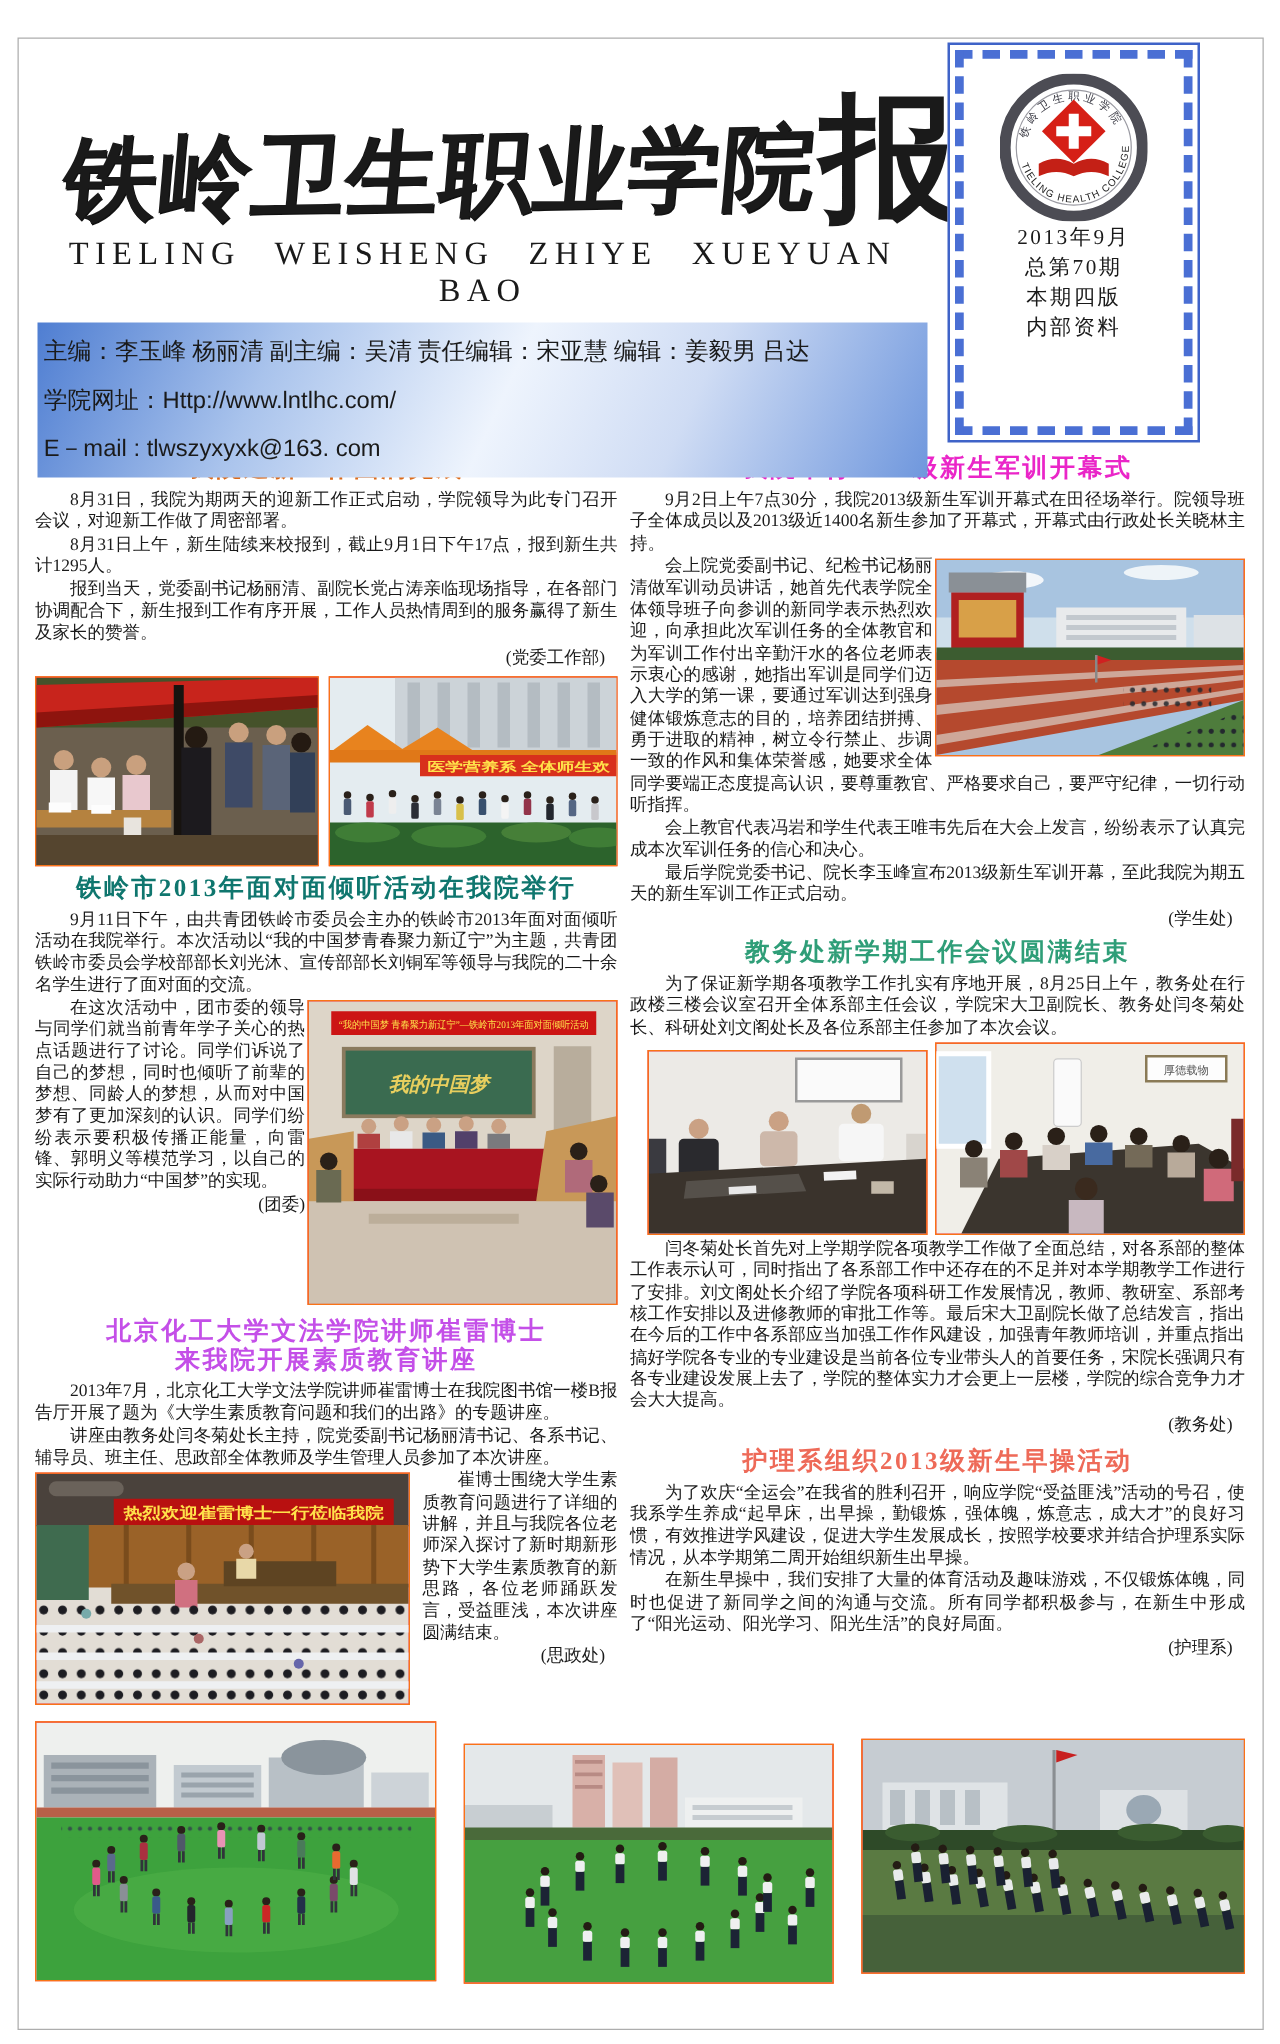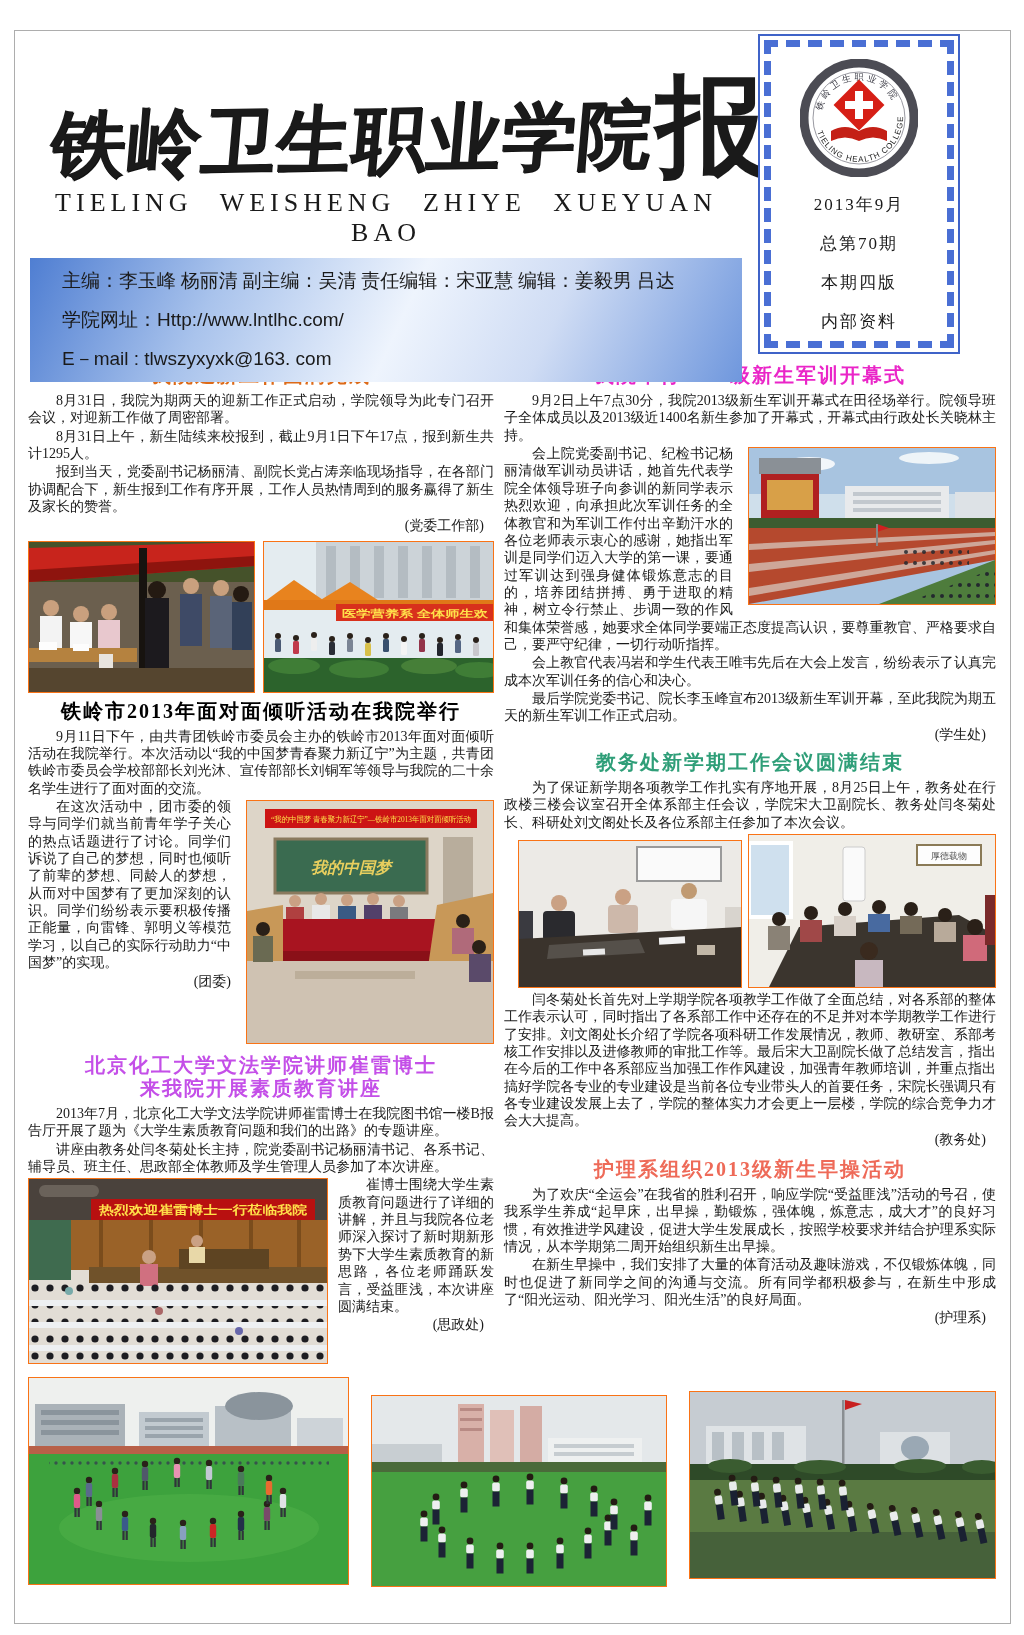--- a/index.html
+++ b/index.html
@@ -9,45 +9,45 @@
   .content{position:absolute;left:28px;top:34px;width:968px;}
 
   
   .mast{position:relative;height:322px;}
   .mast-left{position:absolute;left:2px;top:4px;width:712px;}
   .calli-row{display:flex;align-items:flex-end;height:138px;padding-left:22px;white-space:nowrap;}
   .calli{font-family:"DejaVu Serif",serif;font-weight:bold;font-size:74px;letter-spacing:1px;
          line-height:1;transform:skewX(-6deg) rotate(-1deg);text-shadow:1px 1px 0 #111;}
   .bao{font-family:"DejaVu Serif",serif;font-weight:900;font-size:110px;line-height:.92;margin-left:4px;}
   .pinyin{text-align:center;font-size:26px;letter-spacing:5px;word-spacing:16px;margin-top:12px;}
-  .infobox{margin-top:10px;height:124px;box-sizing:border-box;padding:10px 32px;
+  .infobox{margin-top:10px;height:124px;box-sizing:border-box;padding:10px 5px;
            display:flex;flex-direction:column;justify-content:space-between;
            background:linear-gradient(115deg,#4f7ed2 0%,#a9c3ec 26%,#eef4fd 52%,#cfdcf4 72%,#6f97dd 100%);}
   .info-editors{font-size:19px;}
   .info-sans{font-family:"Liberation Sans",sans-serif;font-size:19px;}
 
   .issue-box{position:absolute;right:36px;top:0;width:202px;height:320px;box-sizing:border-box;
              border:2px solid #3f63c8;padding:4px;background:#fff;}
   .issue-deco{height:100%;box-sizing:border-box;border:7px dashed #4a6fd4;
               display:flex;flex-direction:column;align-items:center;padding:12px 4px 8px;}
-  .issue-line{font-size:17px;letter-spacing:2px;margin-top:16px;white-space:nowrap;}
+  .issue-line{font-size:17px;letter-spacing:2px;margin-top:1px;white-space:nowrap;}
 
   
   .cols{display:flex;gap:10px;margin-top:6px;}
   .col-left{width:466px;flex:none;}
   .col-right{flex:1;min-width:0;}
   h2{margin:7px 0 5px;text-align:center;font-size:20px;font-weight:bold;letter-spacing:2px;line-height:1.15;}
-  .t-orange{color:#dd6a18;} .t-green{color:#000000;} .t-purple{color:#c44fe8;}
+  .t-orange{color:#dd6a18;} .t-green{color:#0f766e;} .t-purple{color:#c44fe8;}
   .t-magenta{color:#ea25c8;} .t-teal{color:#2f9e78;} .t-salmon{color:#ee6a58;}
   p.body{font-size:14px;line-height:1.24;text-align:justify;text-indent:2em;margin:0 0 1px;}
   .sig{text-align:right;font-size:14px;padding-right:10px;margin:1px 0 2px;}
   .wrapzone::after{content:"";display:block;clear:both;}
   .ph{border:1px solid #f97316;background:#ef4444;overflow:hidden;line-height:0;}
   .ph svg{display:block;}
-  .fr{float:right;margin:2px 0 3px 15px;}
+  .fr{float:right;margin:2px 0 3px 2px;}
   .fl{float:left;margin:2px 10px 3px 0;}
   .ph-row{display:flex;gap:8px;margin:6px 0 4px;}
   .float-stack{float:right;margin:2px 0 3px 8px;display:flex;flex-direction:row;gap:6px;align-items:flex-end;}
 
   
   .band{display:flex;gap:22px;margin-top:10px;align-items:flex-start;}
   .band .b2{margin-top:18px;} .band .b3{margin-top:14px;}
 </style>
 </head>
 <body>

